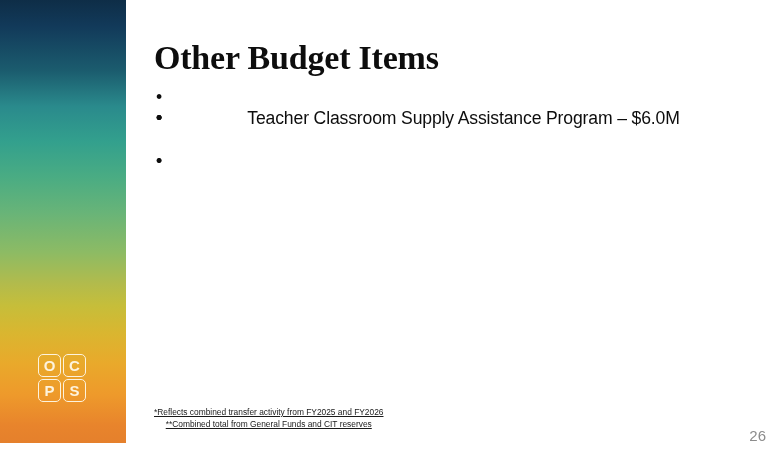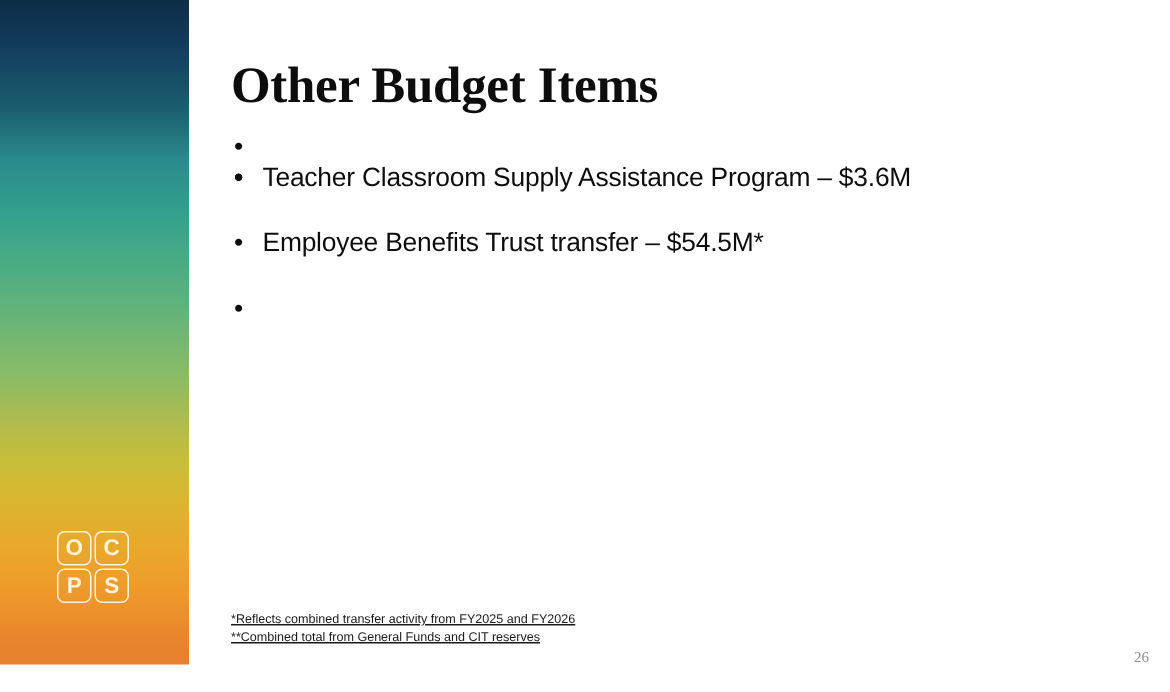--- a/index.html
+++ b/index.html
@@ -71,20 +71,21 @@
     letter-spacing: 0;
   }
 
   
   #content {
     position: absolute;
     left: 152px;
     top: 0;
     width: 612px;
     height: 352px;
+    text-align: center;
   }
 
   #page-title {
     position: absolute;
     left: 2px;
     top: 40px;
     font-family: "Liberation Serif", serif;
     font-weight: bold;
     font-size: 34px;
     line-height: 1.05;
@@ -130,22 +131,22 @@
     line-height: 1.45;
     color: #1a1a1a;
     letter-spacing: 0;
   }
   .footnote-line { white-space: nowrap; text-decoration: underline; }
 
   #slide-number {
     position: absolute;
     right: 14px;
     bottom: 17px;
-    font-family: Liberation Serif, serif;
-    font-size: 10px;
+    font-family: Liberation Sans, sans-serif;
+    font-size: 15px;
     color: #8c8c8c;
   }
 </style>
 </head>
 <body>
 
 <div id="slide">
 
   <div id="gradient-band"></div>
 
@@ -168,25 +169,24 @@
         <span class="bullet-marker">•</span>
       </li>
       <li class="bullet-item">
         <span class="bullet-marker">•</span>
       </li>
       <li class="bullet-item">
         <span class="bullet-marker">•</span>
       </li>
       <li class="bullet-item">
         <span class="bullet-marker">•</span>
-        <span>Teacher Classroom Supply Assistance Program – $3.6M</span>
-      </li>
-      <li class="bullet-item">
-        <span class="bullet-marker">•</span>
-        <span>Employee Benefits Trust transfer – $54.5M*</span>
+        <span>Teacher Classroom Supply Assistance Program – $6.0M</span>
+      </li>
+      <li class="bullet-item">
+        <span class="bullet-marker">•</span>
       </li>
       <li class="bullet-item">
         <span class="bullet-marker">•</span>
       </li>
     </ul>
 
     <div id="footnotes">
       <div class="footnote-line">*Reflects combined transfer activity from FY2025 and FY2026</div>
       <div class="footnote-line">**Combined total from General Funds and CIT reserves</div>
     </div>

